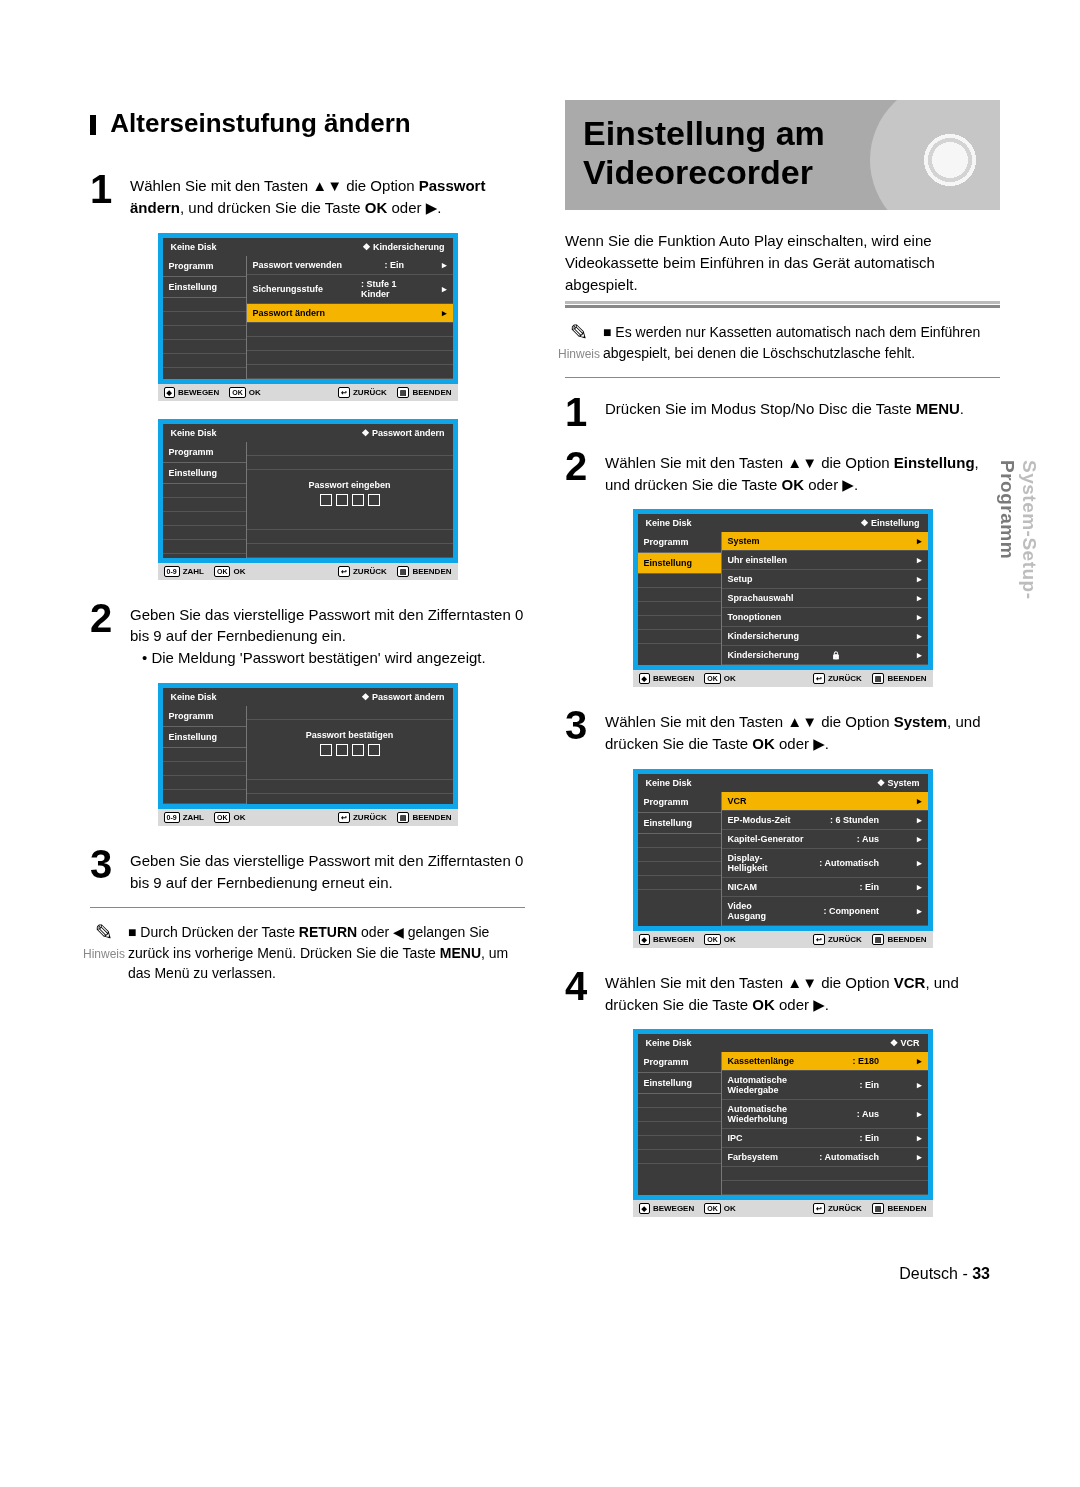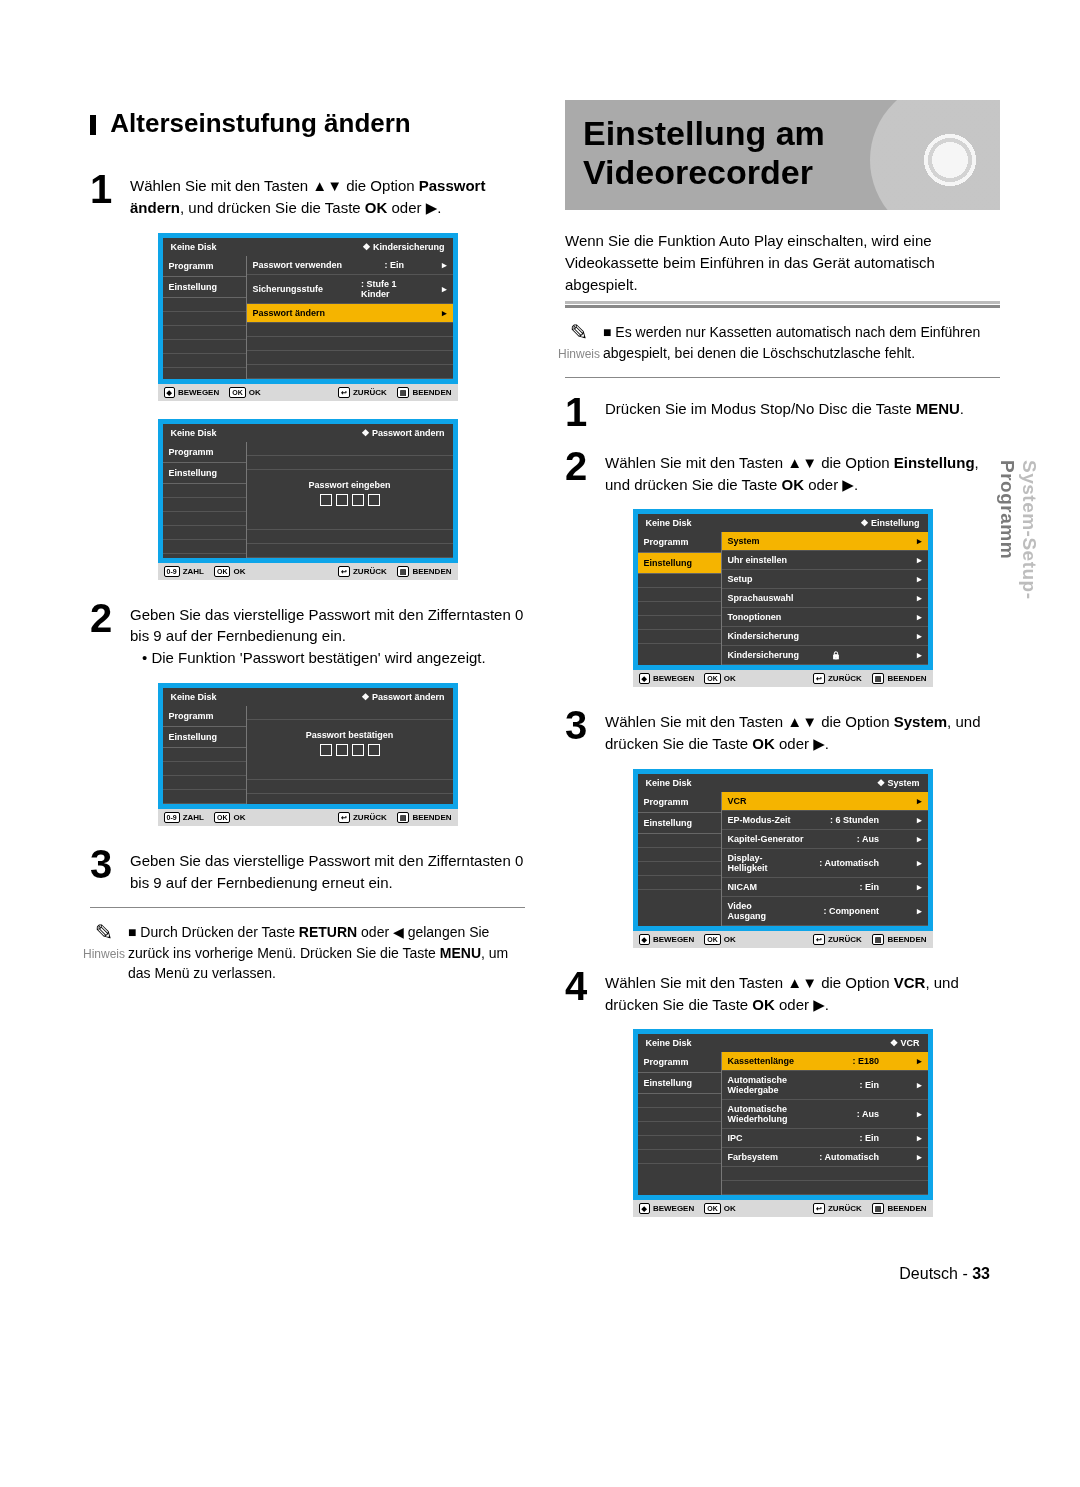--- a/index.html
+++ b/index.html
@@ -181,21 +181,21 @@
               <span class="btn">▤</span>
               <span>BEENDEN</span>
             </span>
         </div>
       </div>
 
       <div class="step">
         <div class="step-num">2</div>
         <div class="step-text">
           <span>Geben Sie das vierstellige Passwort mit den Zifferntasten 0 bis 9 auf der Fernbedienung ein.</span><br>
-          <span class="bullet">• <span>Die Funktion 'Passwort bestätigen' wird angezeigt.</span></span>
+          <span class="bullet">• <span>Die Meldung 'Passwort bestätigen' wird angezeigt.</span></span>
         </div>
       </div>
 
       <div class="osd">
         <div class="osd-body">
           <div class="osd-top">
             <span>Keine Disk</span>
             <span class="r">Passwort ändern</span>
           </div>
           <div class="osd-grid">

